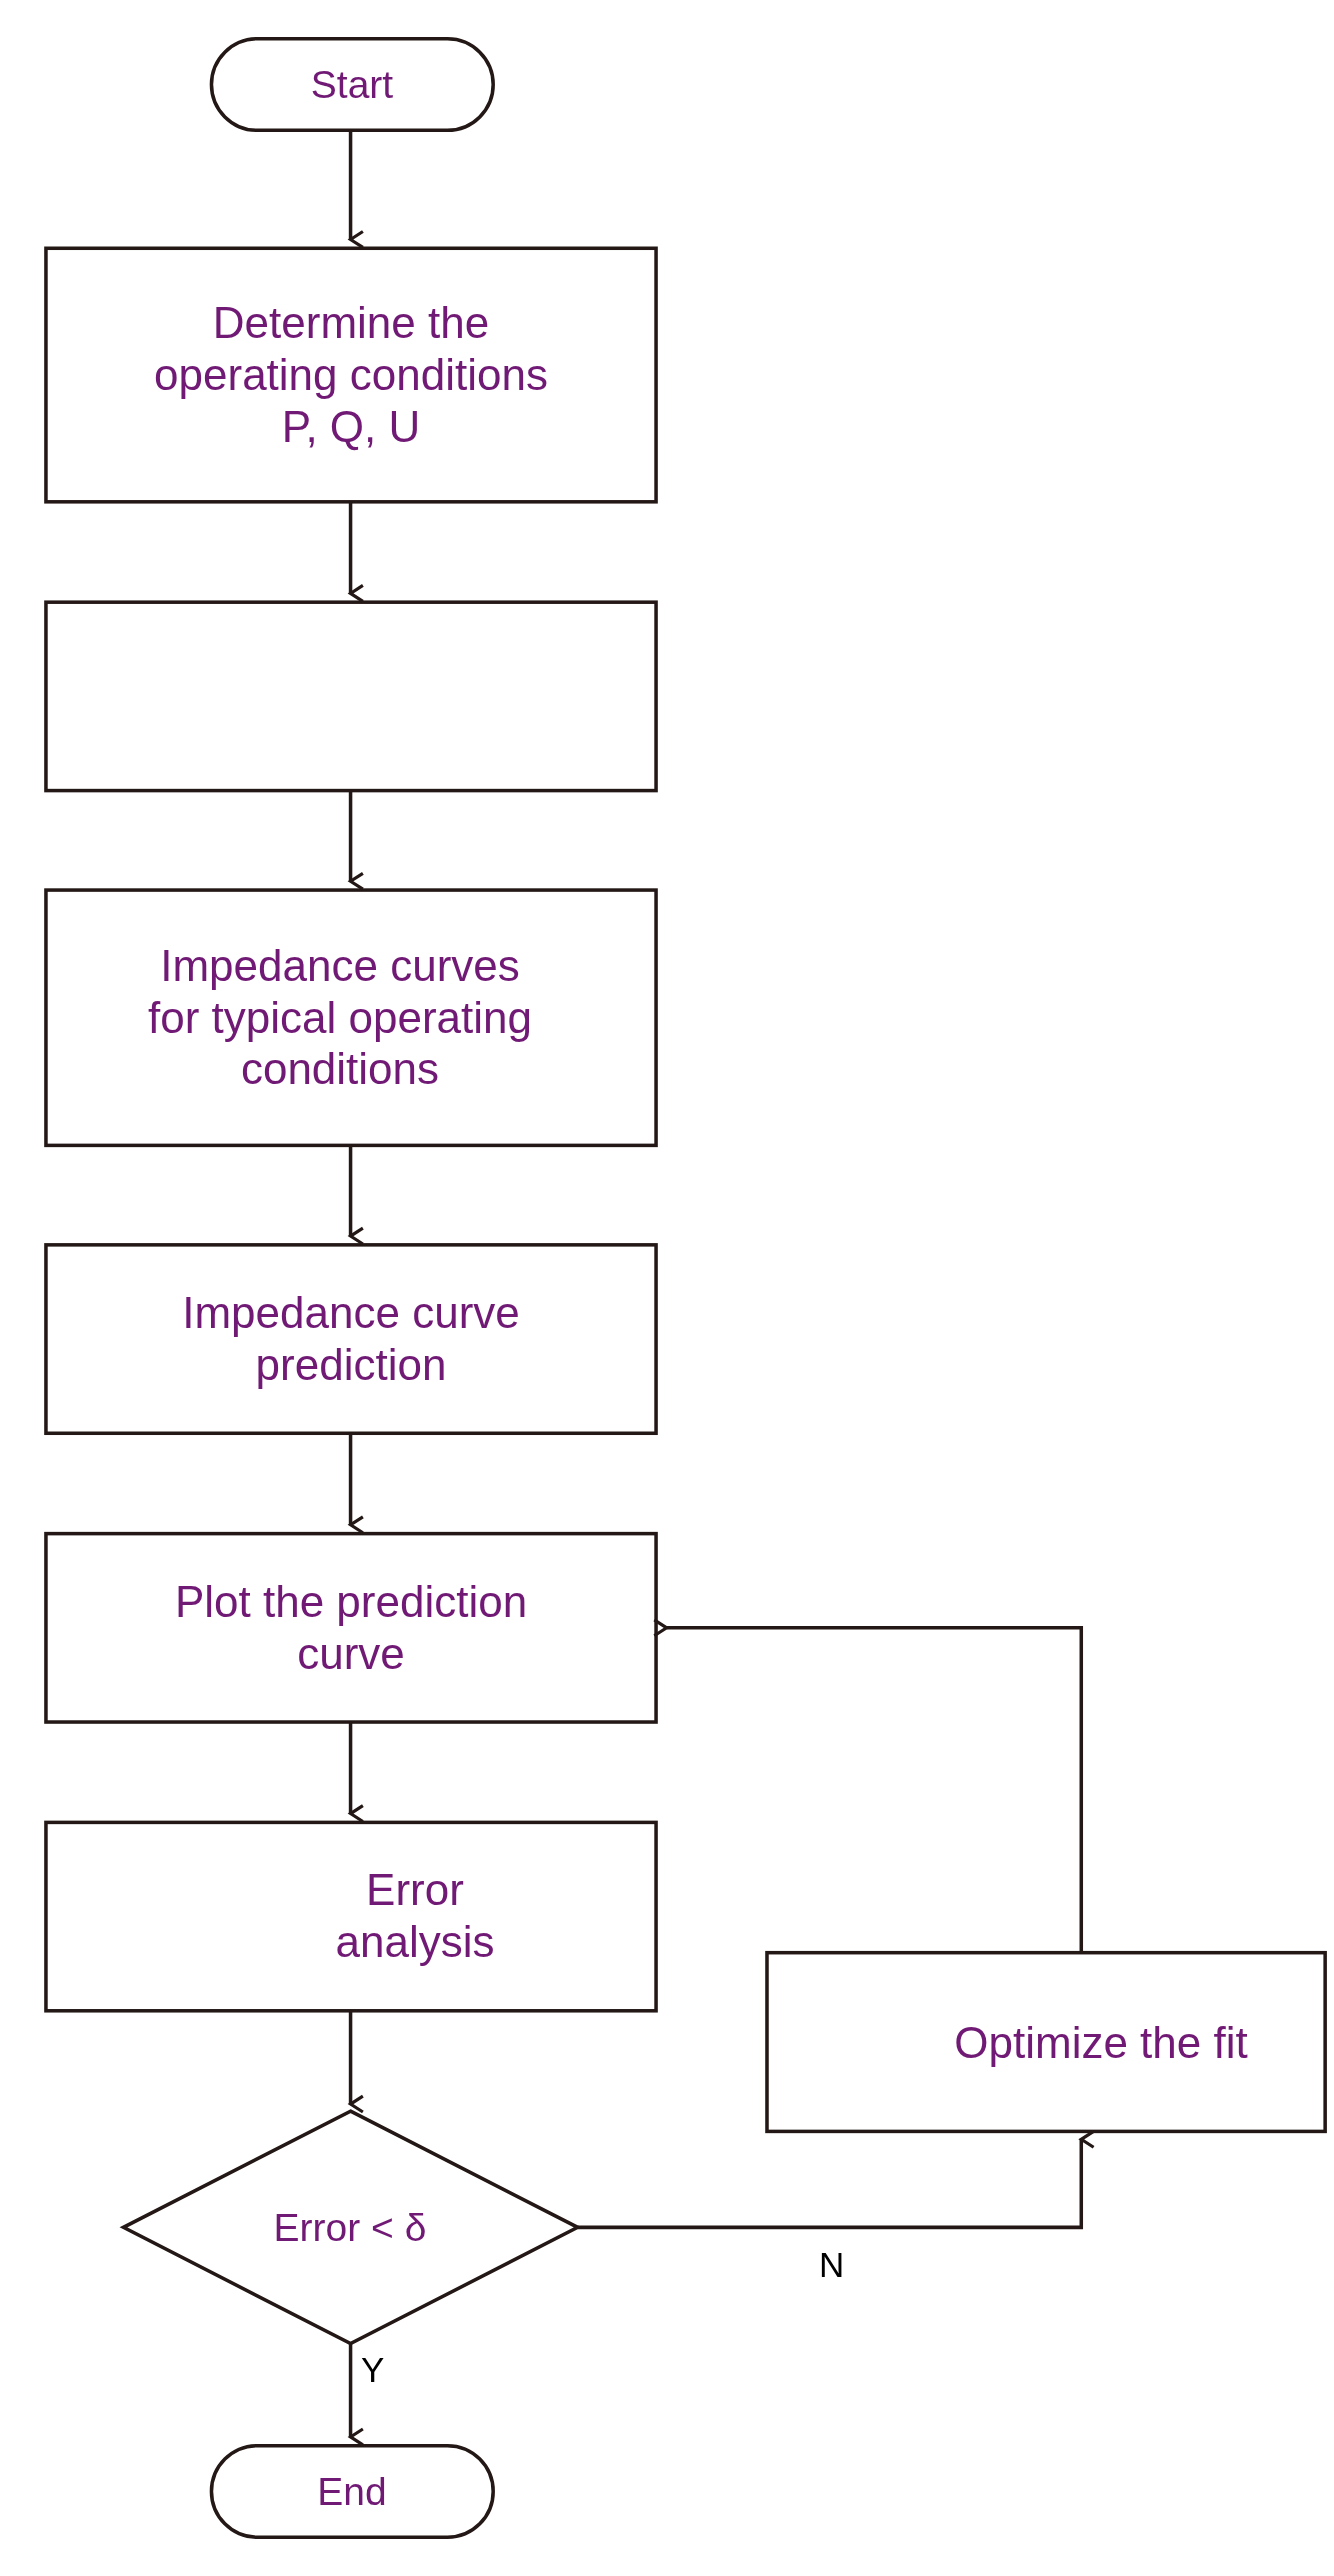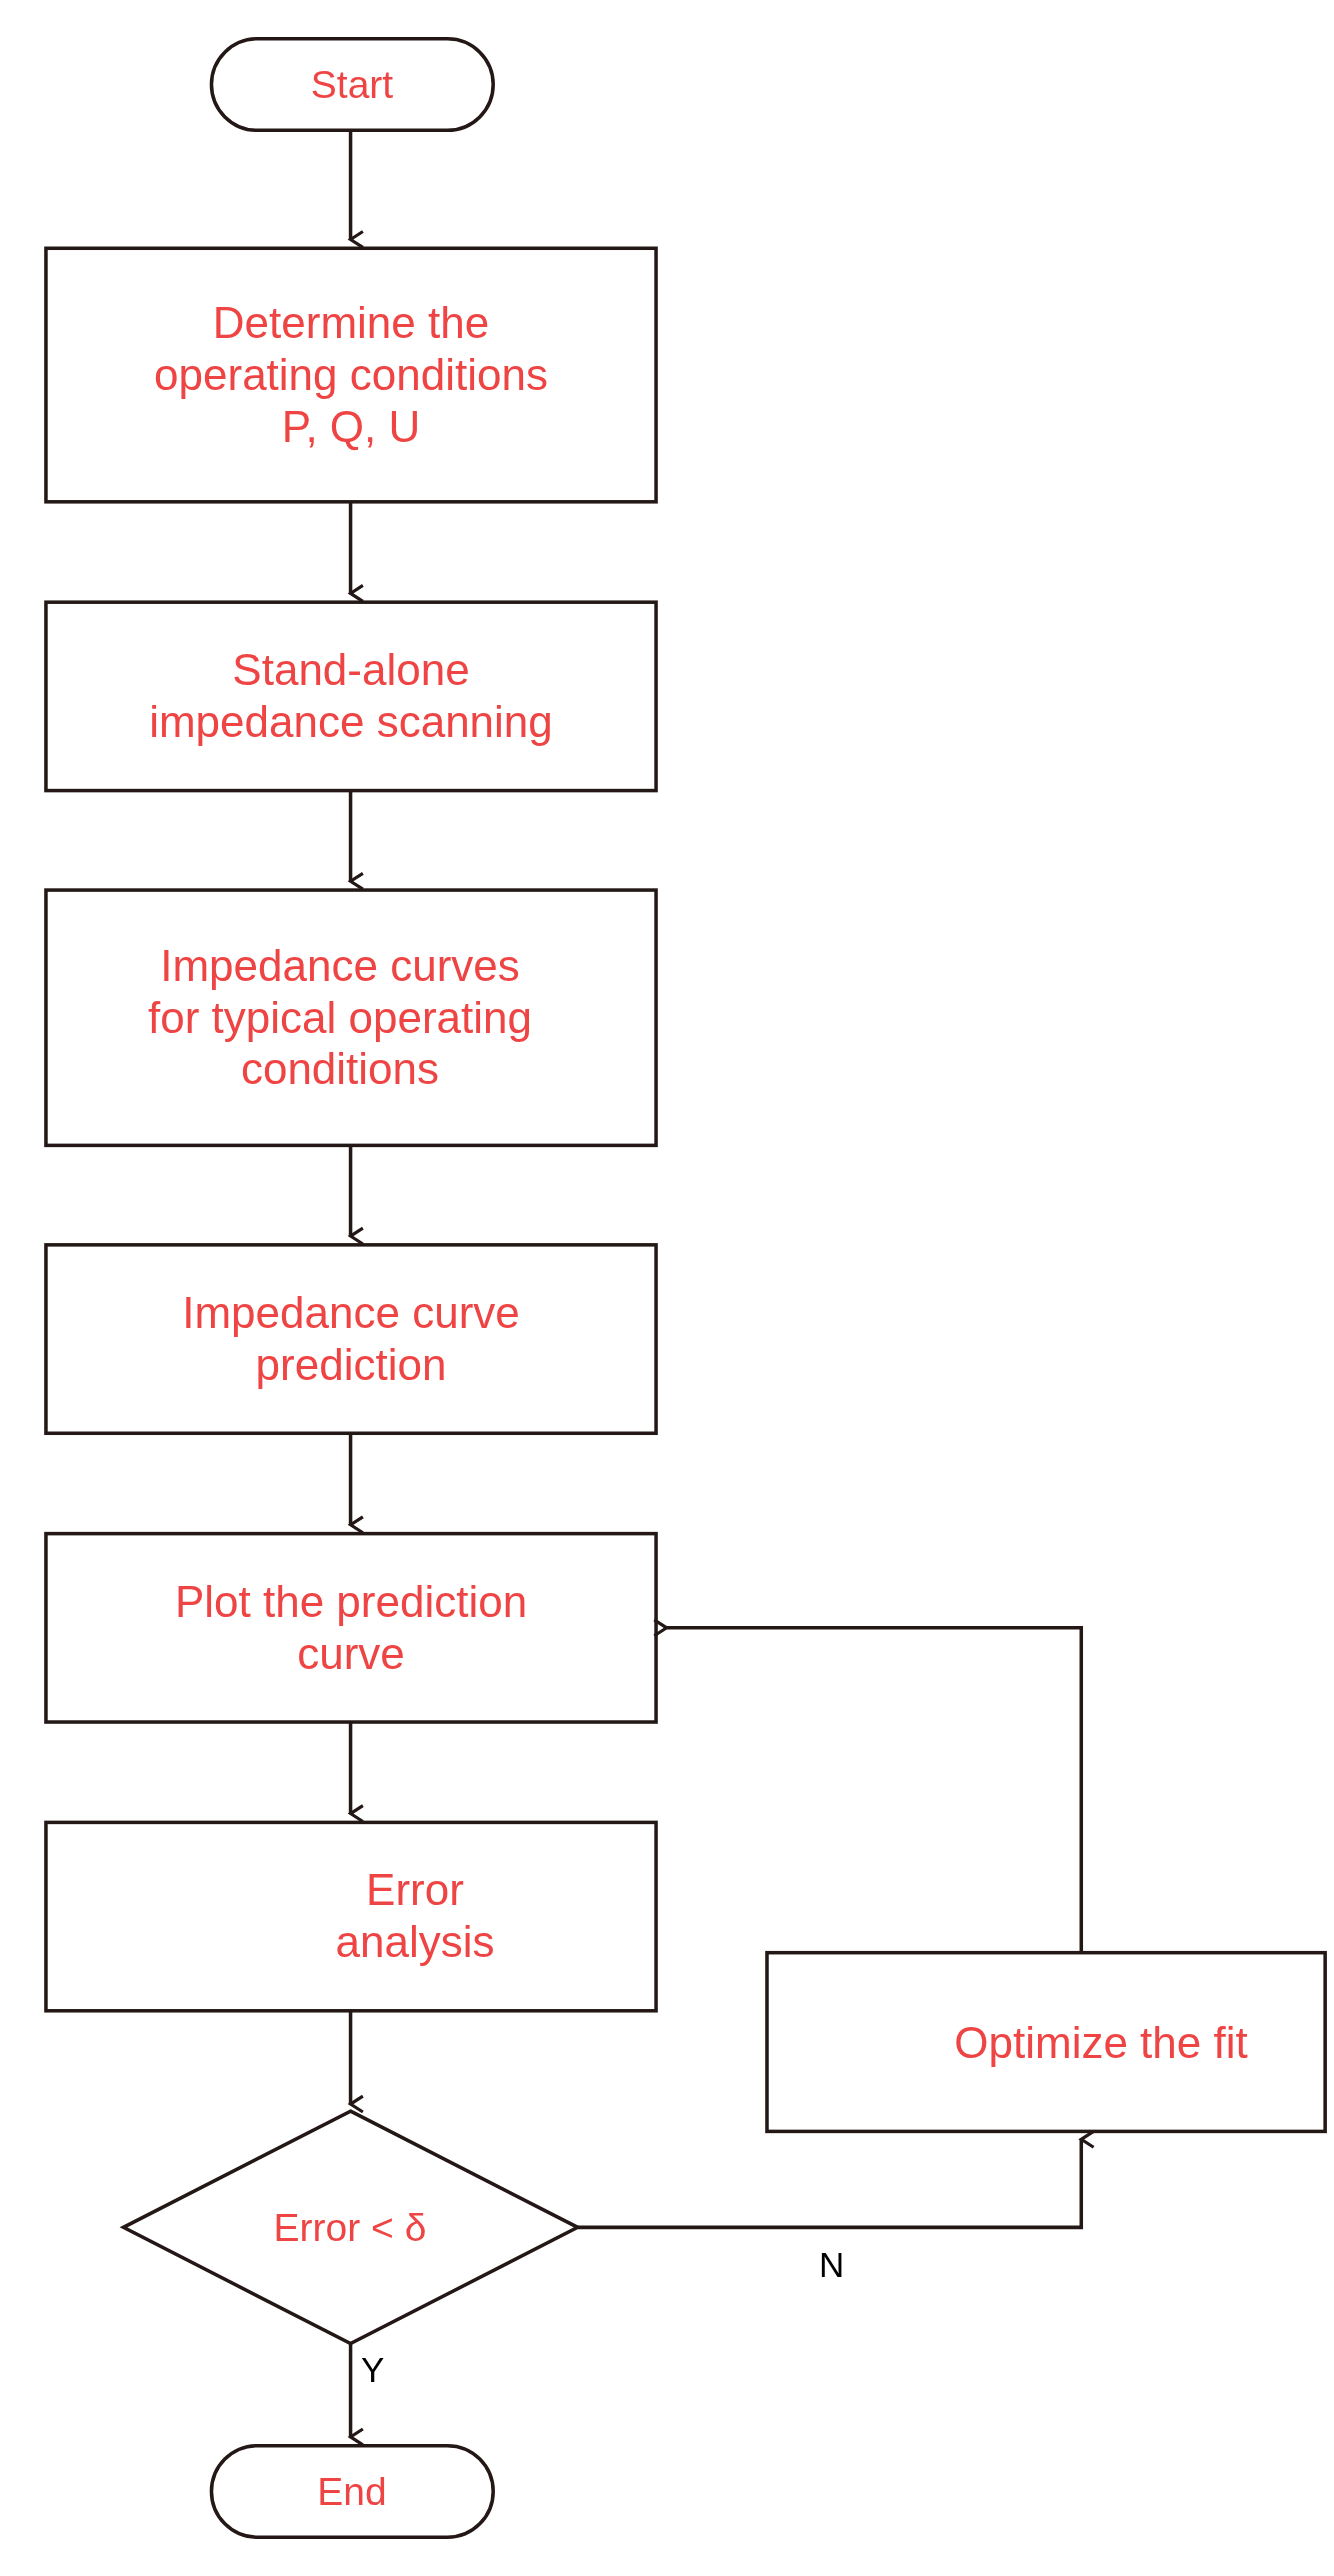--- a/index.html
+++ b/index.html
@@ -25,21 +25,21 @@
     width: 1335px;
     height: 2576px;
     display: block;
   }
   .node-label {
     position: absolute;
     display: flex;
     align-items: center;
     justify-content: center;
     text-align: center;
-    color: #ef4444;
+    color: #701a75;
     font-family: "Liberation Sans", sans-serif;
     font-weight: 400;
     line-height: 1.18;
     white-space: pre-line;
     pointer-events: none;
   }
   .edge-label {
     position: absolute;
     color: #000000;
     font-family: "Liberation Sans", sans-serif;
@@ -110,22 +110,20 @@
 
     <line x1="398" y1="2662" x2="398" y2="2768" stroke="#231815" stroke-width="4" marker-end="url(#arrowDown)"></line>
   </svg>
 
   <div class="node-label terminal-label" style="left:211px; top:39px; width:282px; height:92px;">Start</div>
 
   <div class="node-label process-label" style="left:46px; top:248px; width:610px; height:254px;">Determine the
 operating conditions
 P, Q, U</div>
 
-  <div class="node-label process-label" style="left:46px; top:602px; width:610px; height:188px;">Stand-alone
-impedance scanning</div>
 
   <div class="node-label process-label" style="left:35px; top:890px; width:610px; height:255px;">Impedance curves
 for typical operating
 conditions</div>
 
   <div class="node-label process-label" style="left:46px; top:1245px; width:610px; height:188px;">Impedance curve
 prediction</div>
 
   <div class="node-label process-label" style="left:46px; top:1534px; width:610px; height:188px;">Plot the prediction
 curve</div>

